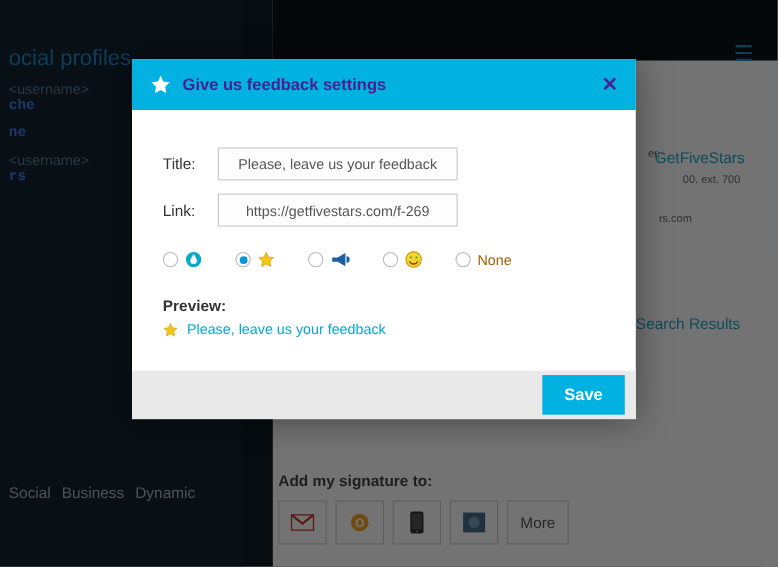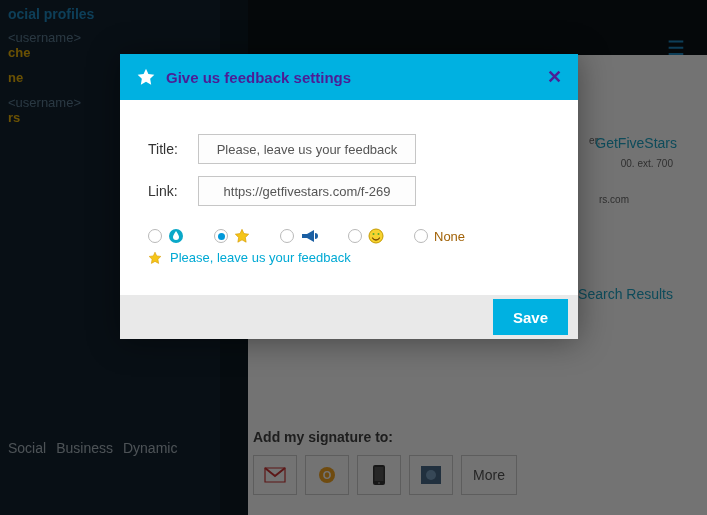--- a/index.html
+++ b/index.html
@@ -11,23 +11,23 @@
   }
   .overlay {
     position: absolute; inset: 0;
     background: rgba(0,0,0,0.55);
   }
   .bg-sidebar {
     position: absolute; left: 0; top: 0; width: 220px; height: 515px;
     background: #132230; color: #3d7ea5;
     padding: 4px 0 0 8px;
   }
-  .bg-sidebar .head { color:#1e8bc3; font-weight:700; font-size:14px; padding:2px 0 6px; }
+  .bg-sidebar .head { color:#1e8bc3; font-weight:400; font-size:20px; padding:2px 0 6px;margin-top:36px; }
   .bg-sidebar .row { font-size:13px; color:#5d7d93; padding:2px 0 2px; }
-  .bg-sidebar .row b { color:#eab308; font-weight:600; display:block; }
+  .bg-sidebar .row b { color:#3b82f6; font-weight:600; display:block;font-family:Liberation Mono, monospace; }
   .bg-bottomnav {
     position: absolute; left: 8px; bottom: 59px; display:flex; gap:10px;
     color:#aab7bf; font-size:14px;
   }
   .bg-right {
     position: absolute; right:0; top:0; left:248px; height:515px;
     background:#ffffff;
   }
   .bg-rightband {
     position:absolute; left:248px; right:0; top:0; height:55px;
@@ -207,20 +207,21 @@
             <circle cx="10.5" cy="6" r="1" fill="#5a3"></circle>
             <path d="M4.5 10c1 1.5 2.2 2 3.5 2s2.5-.5 3.5-2" fill="none" stroke="#7a4a00" stroke-width="1.3" stroke-linecap="round"></path>
           </svg>
       </div>
       <div class="icon-choice">
         <span class="radio"></span>
         <span>None</span>
       </div>
     </div>
 
+    <div class="preview-label">Preview:</div>
     <div class="preview-line">
       <svg width="14" height="14" viewBox="0 0 24 24">
           <path fill="#f5c518" stroke="#d79a00" stroke-width="1" d="M12 2l2.9 6.4L22 9.3l-5 4.9 1.2 7.1L12 17.8 5.8 21.3 7 14.2 2 9.3l7.1-0.9z"></path>
         </svg>
       <a href="#">Please, leave us your feedback</a>
     </div>
   </div>
 
   <div class="dialog-footer">
     <button class="save-btn">Save</button>

